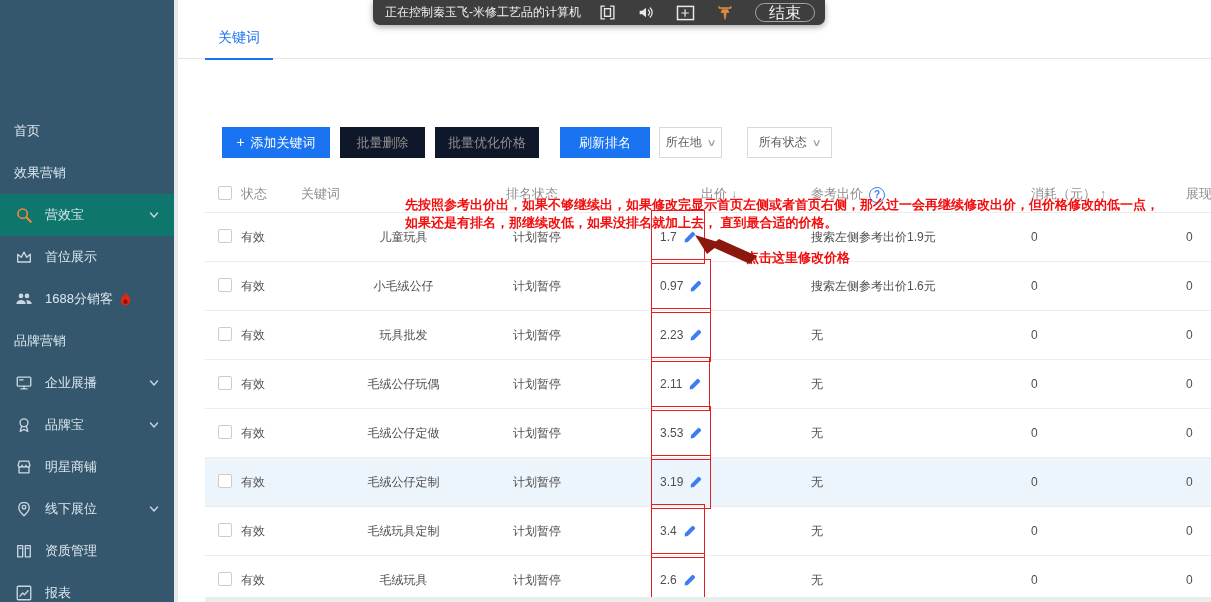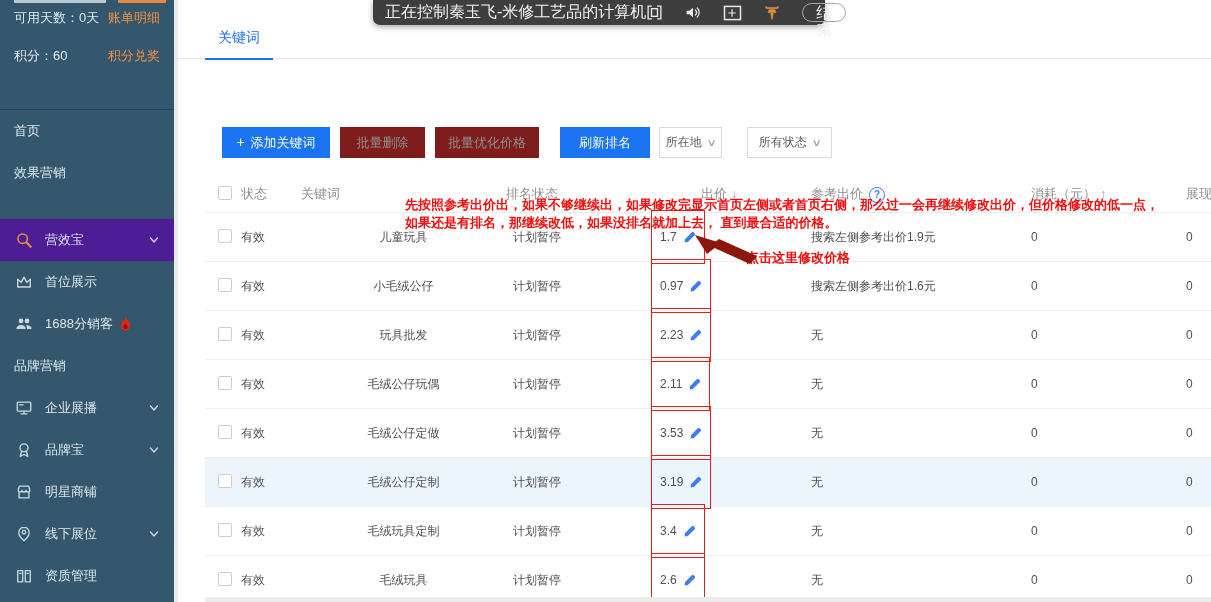--- a/index.html
+++ b/index.html
@@ -13,36 +13,36 @@
   .acct-clip .s1{left:14px;width:92px;background:#bcc9d3;}
   .acct-clip .s2{left:118px;width:48px;background:#e98a3e;}
   .acct-row{display:flex;justify-content:space-between;align-items:center;padding:0 14px;height:26px;font-size:13px;}
   .acct-row + .acct-row{margin-top:12px;}
   .acct{padding-bottom:40px;border-bottom:1px solid rgba(0,0,0,.18);}
   .acct a{color:#ef9146;text-decoration:none;cursor:pointer;}
   .menu{position:absolute;top:110px;left:0;right:0;}
   .menu-item{height:42px;display:flex;align-items:center;font-size:13px;cursor:pointer;position:relative;}
   .menu-item.plain{padding-left:14px;}
   .menu-item.has-icon{padding-left:15px;}
-  .menu-item.selected{background:#4c1d95;margin-top:25px;}
+  .menu-item.selected{background:#0f766e;}
   .mi-icon{width:18px;height:18px;display:inline-flex;align-items:center;justify-content:center;}
   .has-icon .mi-label{margin-left:12px;}
   .mi-badge{margin-left:5px;display:inline-flex;}
   .mi-chev{margin-left:auto;margin-right:14px;display:inline-flex;}
 
   
   .main{position:absolute;left:174px;top:0;right:0;bottom:0;background:#fff;border-left:4px solid #e7eaec;}
   .tabbar{height:58px;border-bottom:1px solid #e5e5e5;position:relative;}
   .tab{position:absolute;left:40px;top:29px;color:#1a74f2;font-size:14px;cursor:pointer;}
   .tab::after{content:"";position:absolute;left:-13px;right:-13px;bottom:-13px;height:2px;background:#1a74f2;}
 
   .toolbar{position:absolute;left:44px;top:127px;display:flex;align-items:center;border-radius:14px;}
   .btn{height:31px;font-size:13px;border:none;cursor:pointer;box-sizing:border-box;white-space:nowrap;}
   .btn.primary{background:#1a74f2;color:#fff;}
-  .btn.disabled{background:#7f1d1d;color:#8e8e8e;cursor:default;}
+  .btn.disabled{background:#0f172a;color:#8e8e8e;cursor:default;}
   .btn-add{width:108px;margin-right:10px;}
   .btn-del{width:85px;margin-right:10px;}
   .btn-opt{width:104px;margin-right:21px;}
   .btn-refresh{width:90px;margin-right:9px;}
   .plus{margin-right:6px;font-size:14px;}
   .select{height:31px;box-sizing:border-box;border:1px solid #d9d9d9;display:flex;align-items:center;justify-content:center;
           gap:6px;font-size:12px;color:#595959;background:#fff;cursor:pointer;}
   .sel-loc{width:63px;margin-right:25px;}
   .sel-status{width:85px;align-items:center;}
   .sel-chev{color:#9c9c9c;font-size:10px;transform:scaleX(1.4);}
@@ -62,54 +62,40 @@
   .help{display:inline-block;width:14px;height:14px;border-radius:50%;border:1px solid #3e7ef0;color:#3e7ef0;
         font-size:10px;line-height:13px;text-align:center;margin-left:6px;font-weight:700;}
   .bid-box{display:inline-flex;align-items:center;gap:6px;border:1px solid #e02020;padding:19px 8px;background:transparent;}
   .bid-box svg{cursor:pointer;}
   .bottom-strip{position:absolute;left:27px;right:0;bottom:0;height:5px;background:#ececec;}
 
   
   .remote-bar{position:absolute;left:373px;top:0;width:452px;height:25px;background:#3e3e3e;
               border-radius:0 0 7px 7px;display:flex;align-items:center;padding:0 10px 0 12px;
               box-sizing:border-box;box-shadow:0 2px 6px rgba(0,0,0,.35);z-index:50;}
-  .rb-text{color:#f0f0f0;font-size:16px;white-space:nowrap;}
+  .rb-text{color:#f0f0f0;font-size:12px;white-space:nowrap;}
   .rb-icons{margin-left:auto;display:flex;align-items:center;gap:21px;}
   .rb-ic{display:inline-flex;cursor:pointer;}
   .end-btn{background:transparent;border:1px solid #a5a5a5;color:#eee;font-size:16px;border-radius:11px;
            height:19px;line-height:17px;padding:0 13px;cursor:pointer;}
 
   
   .anno{position:absolute;inset:0;pointer-events:none;z-index:40;}
   .tip{position:absolute;font-size:13px;font-weight:600;color:#f30d0d;white-space:nowrap;}
   .tip.l1{left:405px;top:196px;}
   .tip.l2{left:405px;top:214px;}
   .tip.hint{left:746px;top:249px;}
   .arrow-anno{position:absolute;left:694px;top:231px;}
 </style>
 </head>
 <body>
 
 <div class="screen">
 
   <aside class="sidebar">
-    <div class="acct">
-      <div class="acct-clip">
-        <i class="stub s1"></i>
-        <i class="stub s2"></i>
-      </div>
-      <div class="acct-row">
-        <span>可用天数：0天</span>
-        <a>账单明细</a>
-      </div>
-      <div class="acct-row">
-        <span>积分：60</span>
-        <a>积分兑奖</a>
-      </div>
-    </div>
     <nav class="menu">
         <div class="menu-item plain">
           <span class="mi-label">首页</span>
         </div>
         <div class="menu-item plain">
           <span class="mi-label">效果营销</span>
         </div>
         <div class="menu-item has-icon selected">
           <span class="mi-icon">
             <svg width="18" height="18" viewBox="0 0 20 20">

